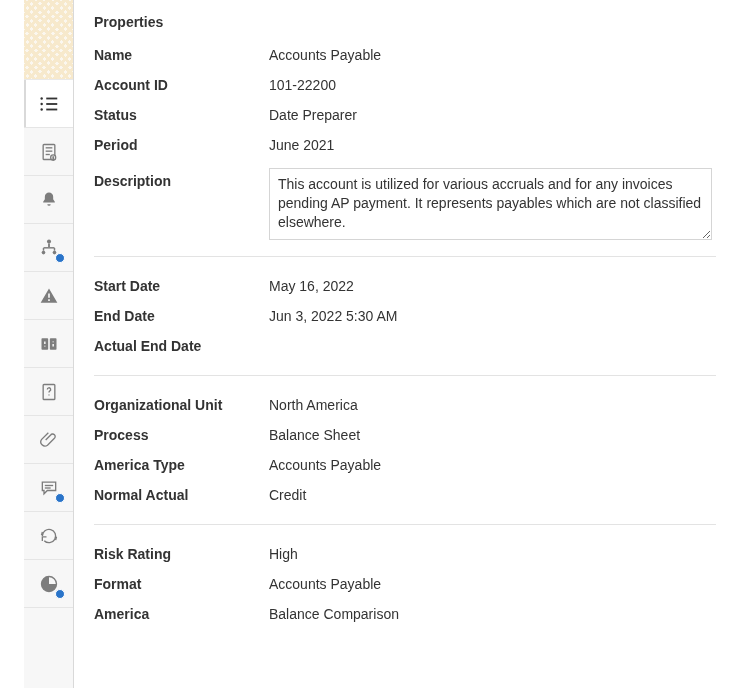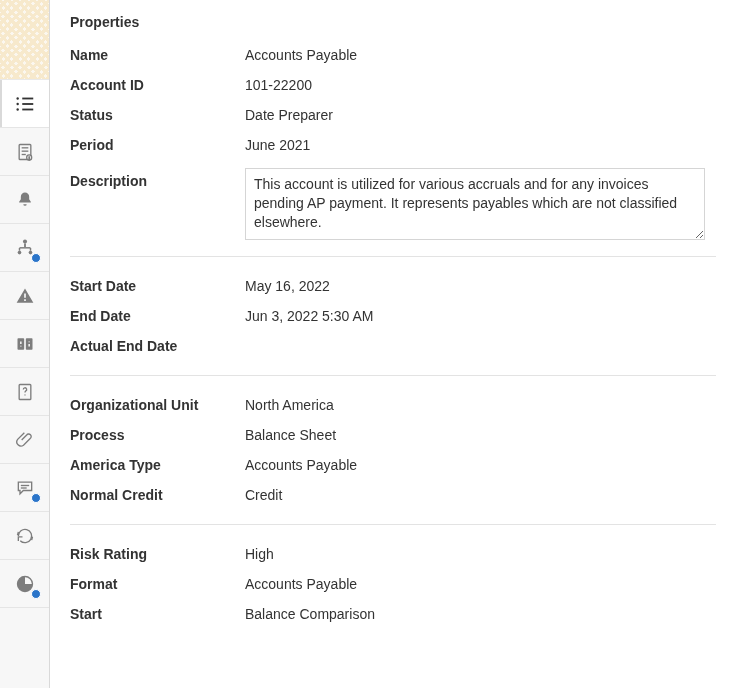--- a/index.html
+++ b/index.html
@@ -9,20 +9,21 @@
     font-size: 14px;
     color: #333;
     background: #fff;
     height: 688px;
     width: 736px;
     overflow: hidden;
   }
   .app {
     display: flex;
     height: 100%;
+    margin-left: 24px;
   }
   
   .sidebar {
     width: 50px;
     background: #f7f7f7;
     border-right: 1px solid #d9d9d9;
     display: flex;
     flex-direction: column;
     flex-shrink: 0;
   }
@@ -297,33 +298,33 @@
     </div>
     <div class="field-row">
       <div class="field-label">Process</div>
       <div class="field-value">Balance Sheet</div>
     </div>
     <div class="field-row">
       <div class="field-label">America Type</div>
       <div class="field-value">Accounts Payable</div>
     </div>
     <div class="field-row">
-      <div class="field-label">Normal Credit</div>
+      <div class="field-label">Normal Actual</div>
       <div class="field-value">Credit</div>
     </div>
 
     <div class="divider"></div>
 
     <div class="field-row">
       <div class="field-label">Risk Rating</div>
       <div class="field-value">High</div>
     </div>
     <div class="field-row">
       <div class="field-label">Format</div>
       <div class="field-value">Accounts Payable</div>
     </div>
     <div class="field-row">
-      <div class="field-label">Start</div>
+      <div class="field-label">America</div>
       <div class="field-value">Balance Comparison</div>
     </div>
 
   </main>
 </div>
 
 </body></html>

